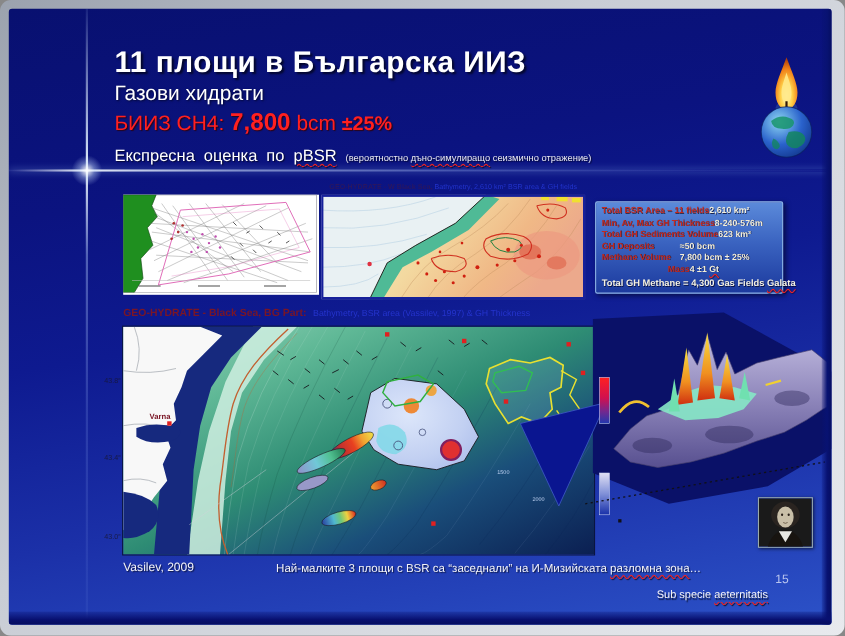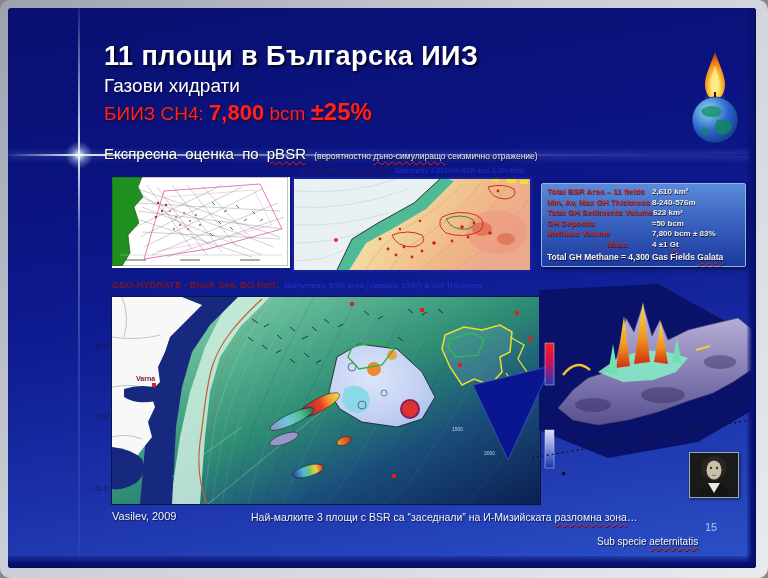--- a/index.html
+++ b/index.html
@@ -19,40 +19,40 @@
     background:linear-gradient(180deg,rgba(170,200,255,.1),rgba(225,240,255,.85) 22%,rgba(240,250,255,.95) 26%,rgba(185,210,255,.4) 40%,rgba(160,190,255,.18) 65%,rgba(160,190,255,.06));}
   .flare-star{position:absolute;left:57px;top:133px;width:28px;height:28px;
     background:radial-gradient(circle,rgba(255,255,255,.95) 0%,rgba(200,222,255,.4) 35%,rgba(200,222,255,0) 70%);}
 
   
   .hdr{position:absolute;left:96px;top:33px;width:600px;color:#fff;}
   .hdr h1{margin:0;font-size:27px;font-weight:bold;letter-spacing:.5px;text-shadow:2px 2px 2px rgba(0,0,0,.65);}
   .hdr .sub{font-size:19px;margin-top:3px;text-shadow:1px 1px 2px rgba(0,0,0,.6);}
   .hdr .red{color:#ff2020;font-size:19px;margin-top:1px;text-shadow:1px 1px 1px rgba(50,0,0,.8);}
   .hdr .red b.big{font-size:22px;}
-  .hdr .red b.tol{font-size:24px;}
-  .hdr .method{font-size:15px;margin-top:19px;word-spacing:4px;text-shadow:1px 1px 1px rgba(0,0,0,.6);}
+  .hdr .red b.tol{font-size:18px;}
+  .hdr .method{font-size:15px;margin-top:9px;word-spacing:4px;text-shadow:1px 1px 1px rgba(0,0,0,.6);}
   .hdr .method .note{font-size:8.5px;word-spacing:0;color:#e9e9f2;}
   .sq{text-decoration:underline wavy #e22;text-decoration-thickness:1px;text-underline-offset:2px;}
 
   
   .candle{position:absolute;left:679px;top:40px;width:56px;height:96px;}
 
   
   .survey-map{position:absolute;left:104px;top:169px;width:178px;height:91px;background:#fff;}
   .survey-caption{position:absolute;left:104px;top:271px;width:420px;font-size:9px;white-space:nowrap;}
   .survey-caption .pfx{color:#7a1626;font-weight:bold;font-size:9.5px;}
   .survey-caption .det{color:#2433cc;font-size:8px;margin-left:6px;}
   .bathy-header{position:absolute;left:284px;top:159px;width:240px;text-align:center;font-size:6.5px;white-space:nowrap;overflow:hidden;}
   .bathy-header .a{color:#2a1660;font-weight:bold;}
   .bathy-header .b{color:#2233cc;}
   .bathy-map{position:absolute;left:284px;top:169px;width:240px;height:95px;}
 
   
-  .tbl{position:absolute;left:533px;top:175px;width:205px;border:1px solid #8fb8e8;border-radius:2px;
+  .tbl{position:absolute;left:533px;top:175px;width:171px;border:1px solid #8fb8e8;border-radius:2px;
        background:linear-gradient(180deg,#5b8ada 0%,#3a63c0 45%,#1c3a9e 100%);
        padding:3px 5px 4px 5px;box-shadow:2px 2px 5px rgba(0,0,10,.5);}
   .tbl .row{display:flex;font-size:8px;font-weight:bold;line-height:10.5px;white-space:nowrap;}
   .tbl .lbl{color:#c22a22;text-shadow:.5px .5px .5px rgba(20,0,0,.6);}
   .tbl .lbl.center{margin-left:60px;}
   .tbl .val{margin-left:auto;color:#f2eedb;text-shadow:.6px .6px .6px rgba(0,0,30,.7);text-align:left;width:88px;}
   .tbl .summary{font-size:8.5px;font-weight:bold;color:#f5f2e2;margin-top:2px;text-shadow:.6px .6px .6px rgba(0,0,30,.7);white-space:nowrap;}
 
   
   .main-map{position:absolute;left:103px;top:288px;width:430px;height:209px;border:1px solid #0a1540;}
@@ -270,21 +270,21 @@
       <div class="row">
           <span class="lbl">Total GH Sediments Volume</span>
           <span class="val">623 km³</span>
         </div>
       <div class="row">
           <span class="lbl">GH Deposits</span>
           <span class="val">≈50 bcm</span>
         </div>
       <div class="row">
           <span class="lbl">Methane Volume</span>
-          <span class="val">7,800 bcm ± 83%</span>
+          <span class="val">7,800 bcm ± 25%</span>
         </div>
       <div class="row">
           <span class="lbl center">Mass</span>
           <span class="val"><span>4 ±1 </span><span class="sq">Gt</span></span>
         </div>
       <div class="summary"><span>Total GH Methane = 4,300 Gas Fields </span><span class="sq">Galata</span></div>
     </div>
 
     <div class="lat-tick" style="top:335px">43.8°</div>
     <div class="lat-tick" style="top:405px">43.4°</div>

